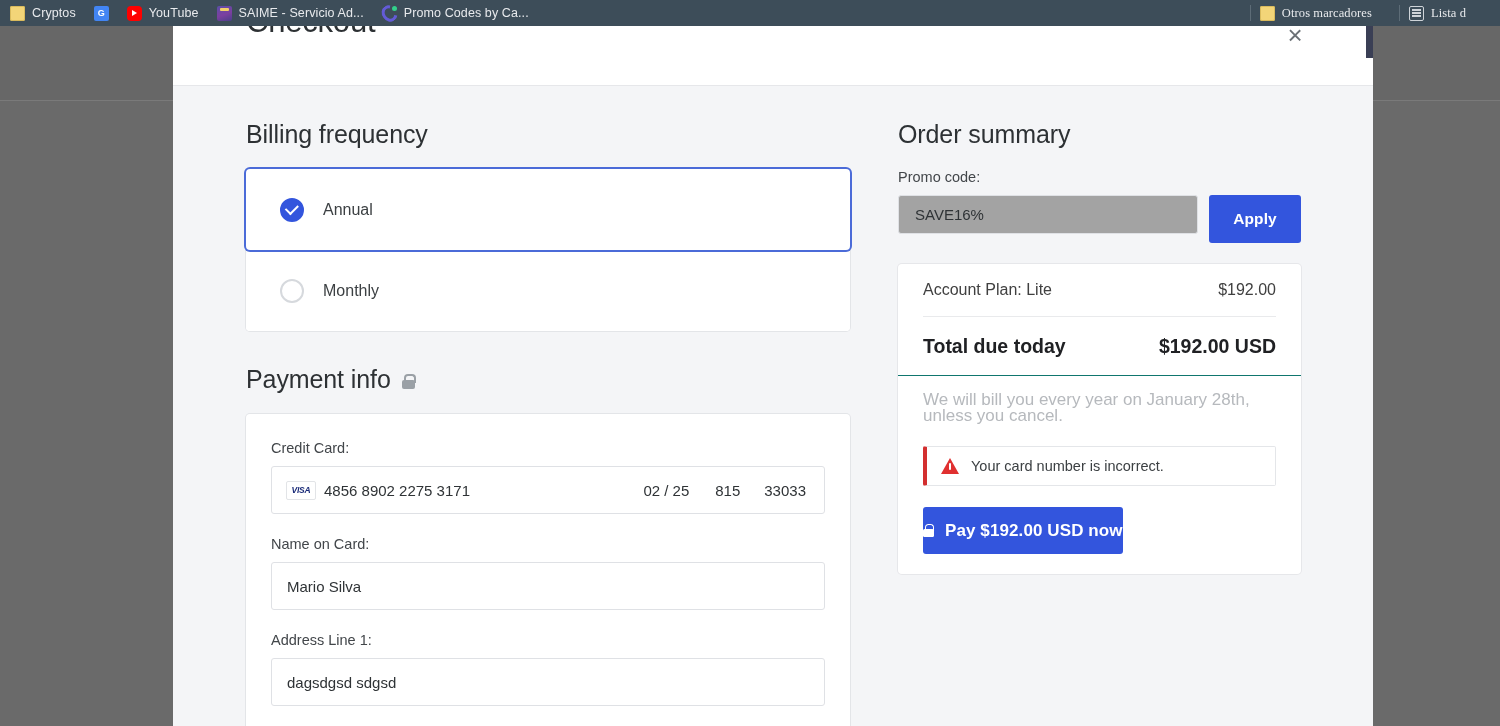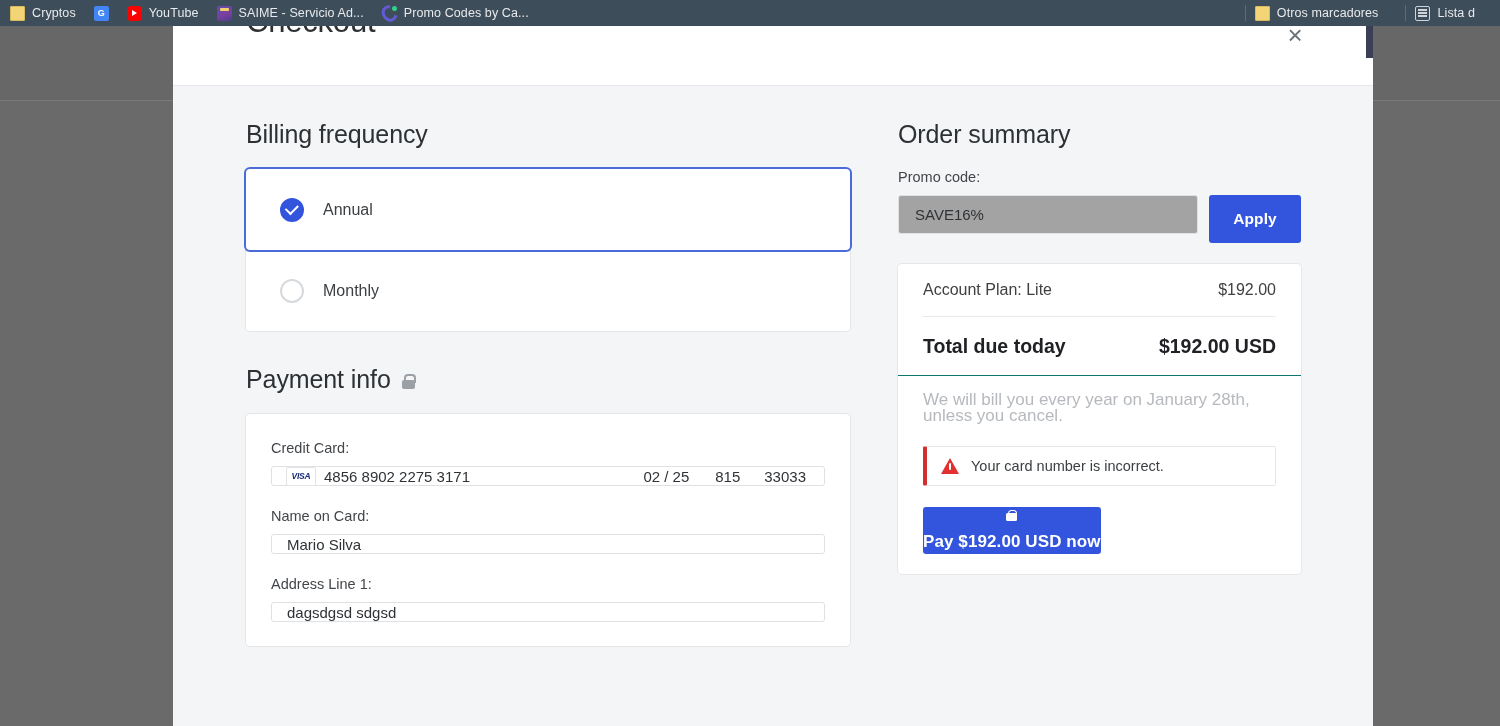--- a/index.html
+++ b/index.html
@@ -80,22 +80,22 @@
     background:#32d18b;
   }
   .ico-list {
     border: 1.5px solid #cfd4d9; border-radius: 2px;
     display: flex; flex-direction: column; justify-content: center;
     gap: 1.5px; padding: 0 2px;
   }
   .ico-list i { display: block; height: 1.5px; background: #cfd4d9; width: 100%; }
 
   .bm-right {
-    position: absolute; right: 7px; top: 0;
-    height: 26px; display: flex; align-items: center;
+    position: absolute; right: 16px; top: 0;
+    height: 26px; display: flex; align-items: center; font-family: Liberation Serif, serif;
   }
   .bm-sep {
     width: 1px; height: 16px; background: #5d6c77; margin: 0 9px;
   }
 
   
   .backdrop {
     position: absolute; top: 26px; left: 0;
     width: 1500px; height: 700px;
     background: #6a6a6a;
@@ -252,21 +252,21 @@
     box-shadow: 0 0 0 1px #e3e5e8;
     padding: 26px 25px 24px 25px;
     margin-top: 0;
   }
   .field-label {
     font-size: 14.5px;
     color: #42464a;
     margin-bottom: 10px;
   }
   .field-box {
-    height: 20px;
+    height: 48px;
     border: 1px solid #dfe1e5;
     border-radius: 3px;
     display: flex; align-items: center;
     padding: 0 15px;
     font-size: 15px;
     color: #2f3336;
     background: #fff;
     cursor: text;
   }
   .field-box + .field-label { margin-top: 22px; }
@@ -388,21 +388,20 @@
     background: #3355dd;
     border: none; border-radius: 3px;
     color: #fff;
     font-size: 17px;
     font-weight: 700;
     font-family: "Liberation Sans", sans-serif;
     display: flex; align-items: center; justify-content: center;
     gap: 11px;
     cursor: pointer;
     letter-spacing: .1px;
-    flex-direction: column;
   }
   .pay-lock {
     width: 11px; height: 13px;
     position: relative; display: inline-block;
     flex: 0 0 11px;
   }
   .pay-lock::before {
     content: ""; position: absolute;
     left: 2px; top: 0;
     width: 7px; height: 6px;

